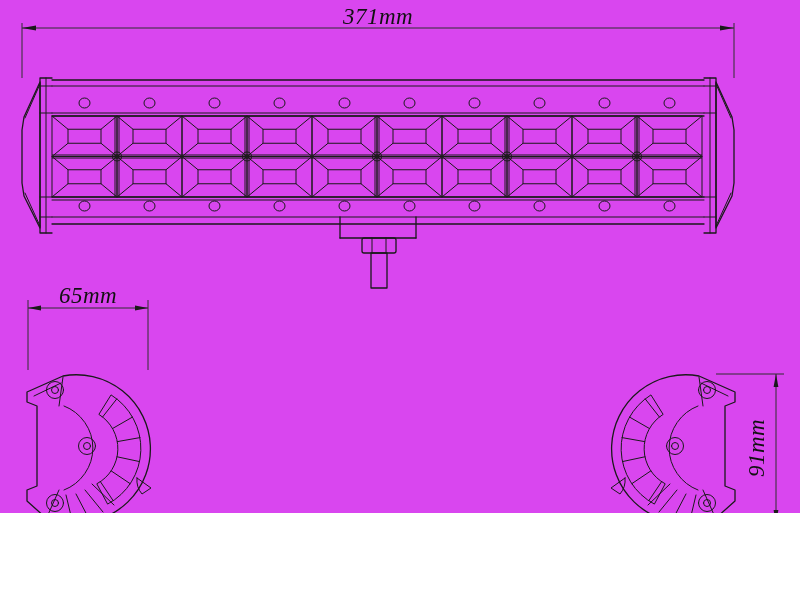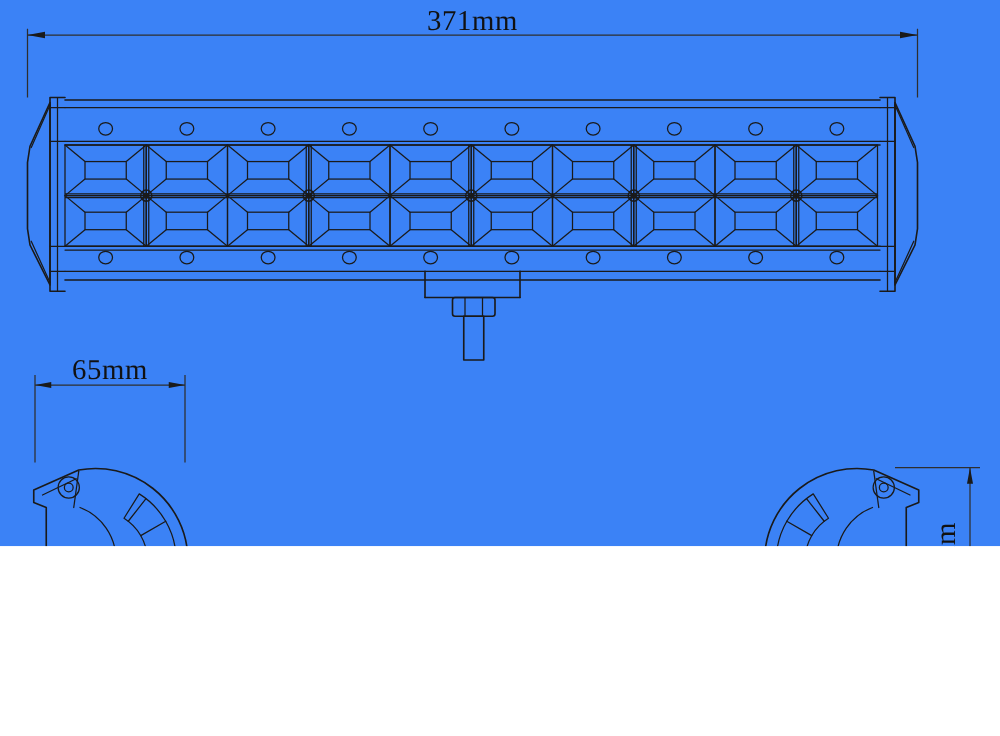--- a/index.html
+++ b/index.html
@@ -1,16 +1,16 @@
 <!DOCTYPE html>
 <html><head>
 <meta charset="utf-8">
 <style>
   html,body{margin:0;padding:0;background:#ffffff;}
-  .canvas{position:relative;width:800px;height:437px;background:#3b82f6;overflow:hidden;}
+  .canvas{position:relative;width:800px;height:513px;background:#d946ef;overflow:hidden;font-style:italic;}
   svg{display:block;}
   .ln{fill:none;stroke:#1a1a1a;stroke-width:1.3;stroke-linejoin:round;stroke-linecap:round;}
   .thin{fill:none;stroke:#1a1a1a;stroke-width:1;stroke-linejoin:round;stroke-linecap:round;}
   .dim{fill:none;stroke:#2e2e2e;stroke-width:1;}
   .arrow{fill:#1a1a1a;stroke:none;}
   text{font-family:"Liberation Serif","DejaVu Serif",serif;fill:#111111;}
   .dimtext{font-size:23px;letter-spacing:0.5px;}
   #led-grid *{fill:none;stroke:#1a1a1a;stroke-width:1;}
   #led-grid circle[data-name="grid-screw"]{stroke-width:1.1;}
 </style>

